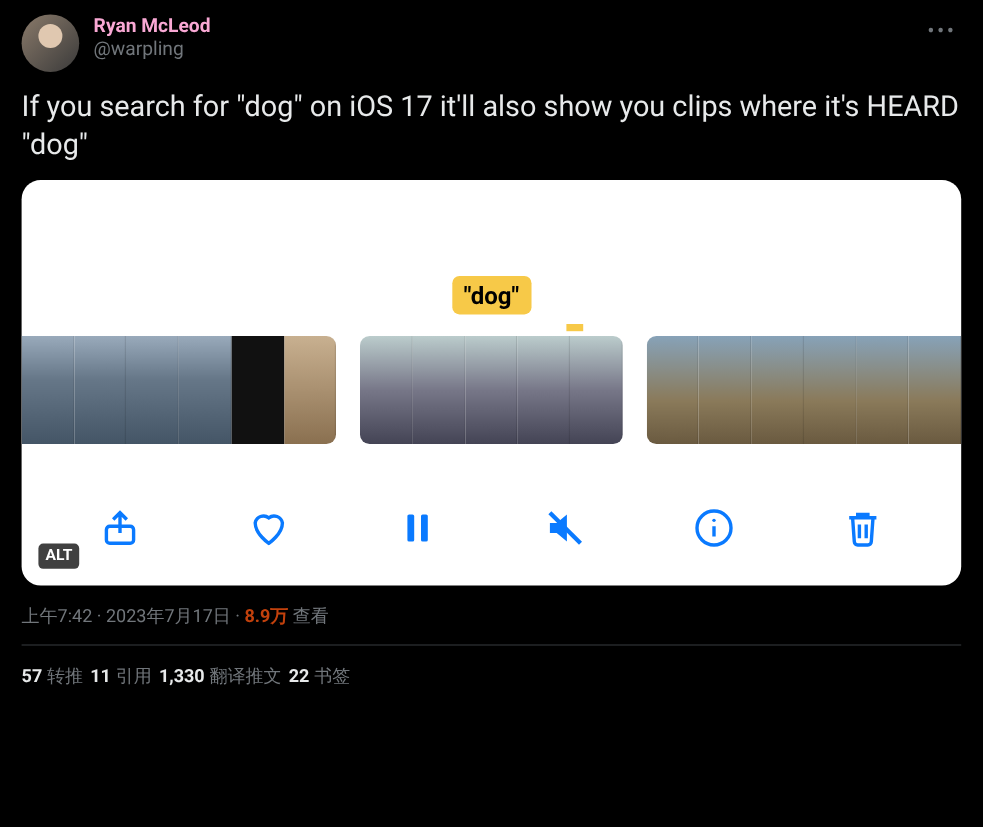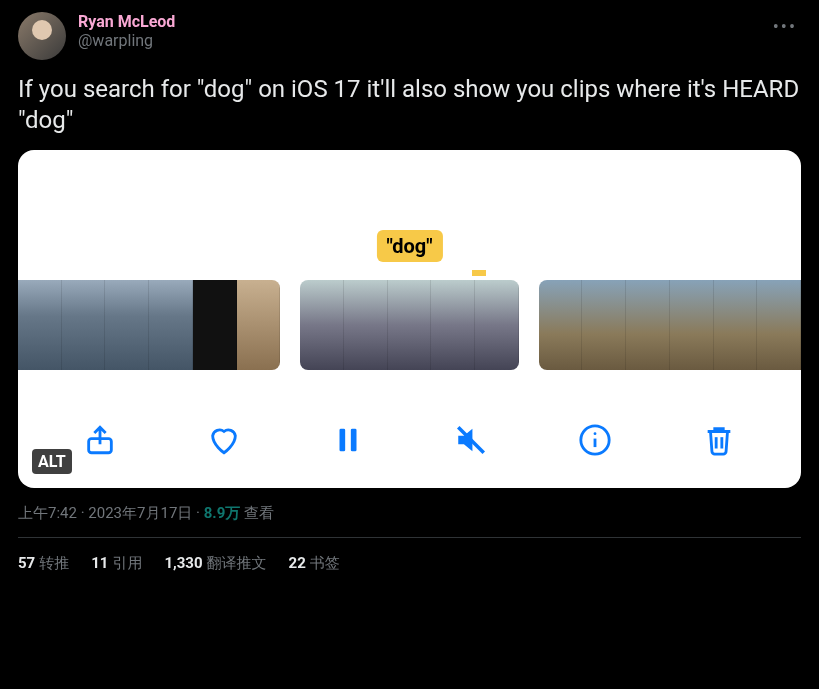--- a/index.html
+++ b/index.html
@@ -147,38 +147,38 @@
     cursor: pointer;
   }
   .ctrl svg { width: 34px; height: 34px; }
   .alt-badge {
     position: absolute;
     left: 14px;
     bottom: 14px;
     background: rgba(0,0,0,0.75);
     color: #fff;
     font-weight: 700;
-    font-size: 16px;
+    font-size: 13px;
     padding: 3px 6px;
     border-radius: 4px;
     cursor: pointer;
   }
   .meta {
     margin-top: 16px;
     font-size: 15px;
     color: #71767b;
   }
-  .meta .views-num { color: #0f766e; font-weight: 700; }
+  .meta .views-num { color: #c2410c; font-weight: 700; }
   .divider {
     margin-top: 14px;
     border-top: 1px solid #2f3336;
   }
   .stats {
     display: flex;
-    gap: 22px;
+    gap: 6px;
     padding: 16px 0;
     font-size: 15px;
     color: #71767b;
   }
   .stats .num { color: #e7e9ea; font-weight: 700; margin-right: 4px; }
   .stat { cursor: pointer; }
 </style>
 </head>
 <body>
 

